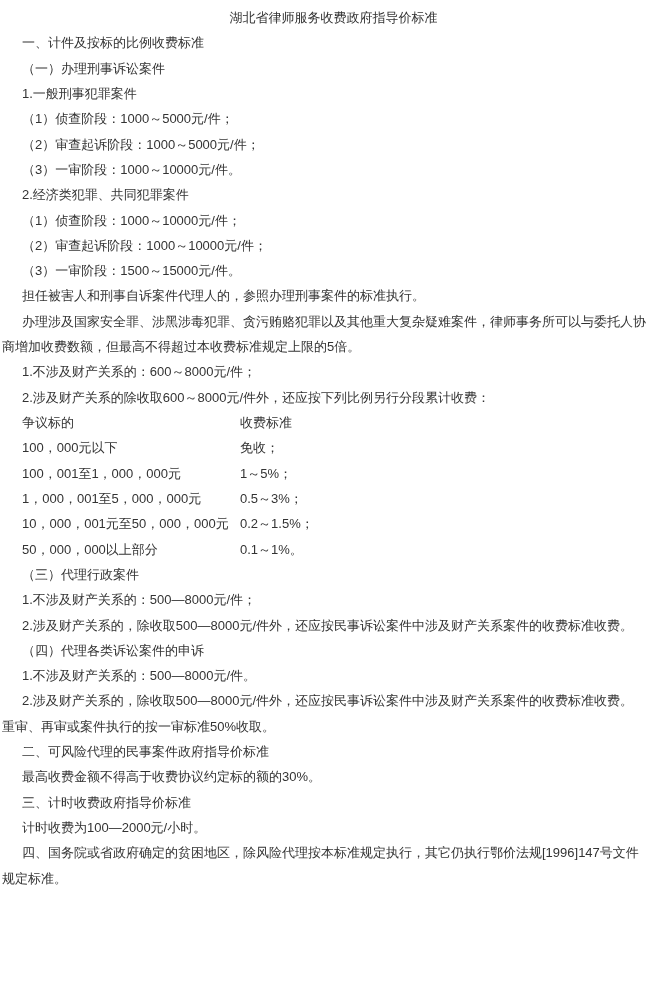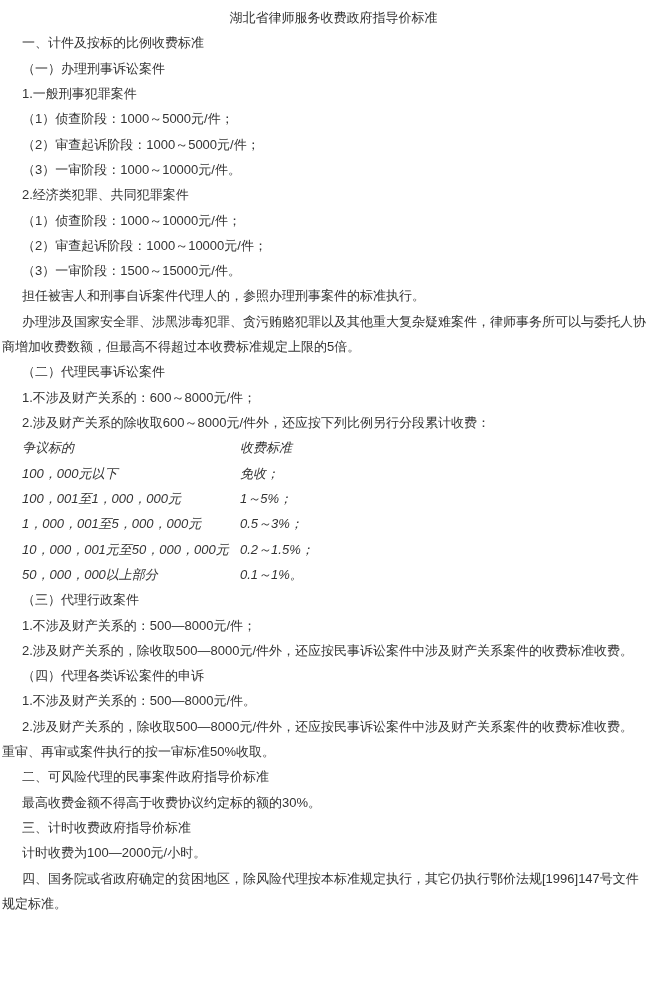--- a/index.html
+++ b/index.html
@@ -27,21 +27,20 @@
     text-indent: 20px;
     white-space: nowrap;
     overflow: hidden;
   }
   .cont { text-indent: 0; }
   .trow {
     margin: 0;
     padding-left: 20px;
     white-space: nowrap;
     overflow: hidden;
-    font-style: italic;
   }
   .c1 { display: inline-block; width: 218px; }
   .c2 { display: inline; }
 </style>
 </head>
 <body style="background: rgb(255, 255, 255); color: rgb(51, 51, 51);">
 
 <div class="doc">
 
   <h1 class="title">湖北省律师服务收费政府指导价标准</h1>
@@ -52,21 +51,20 @@
   <p class="line">（1）侦查阶段：1000～5000元/件；</p>
   <p class="line">（2）审查起诉阶段：1000～5000元/件；</p>
   <p class="line">（3）一审阶段：1000～10000元/件。</p>
   <p class="line">2.经济类犯罪、共同犯罪案件</p>
   <p class="line">（1）侦查阶段：1000～10000元/件；</p>
   <p class="line">（2）审查起诉阶段：1000～10000元/件；</p>
   <p class="line">（3）一审阶段：1500～15000元/件。</p>
   <p class="line">担任被害人和刑事自诉案件代理人的，参照办理刑事案件的标准执行。</p>
   <p class="line">办理涉及国家安全罪、涉黑涉毒犯罪、贪污贿赂犯罪以及其他重大复杂疑难案件，律师事务所可以与委托人协</p>
   <p class="line cont">商增加收费数额，但最高不得超过本收费标准规定上限的5倍。</p>
-  <p class="line">（二）代理民事诉讼案件</p>
   <p class="line">1.不涉及财产关系的：600～8000元/件；</p>
   <p class="line">2.涉及财产关系的除收取600～8000元/件外，还应按下列比例另行分段累计收费：</p>
 
   <div>
     <p class="trow">
       <span class="c1">争议标的</span><span class="c2">收费标准</span>
     </p>
     <p class="trow">
       <span class="c1">100，000元以下</span><span class="c2">免收；</span>
     </p>

